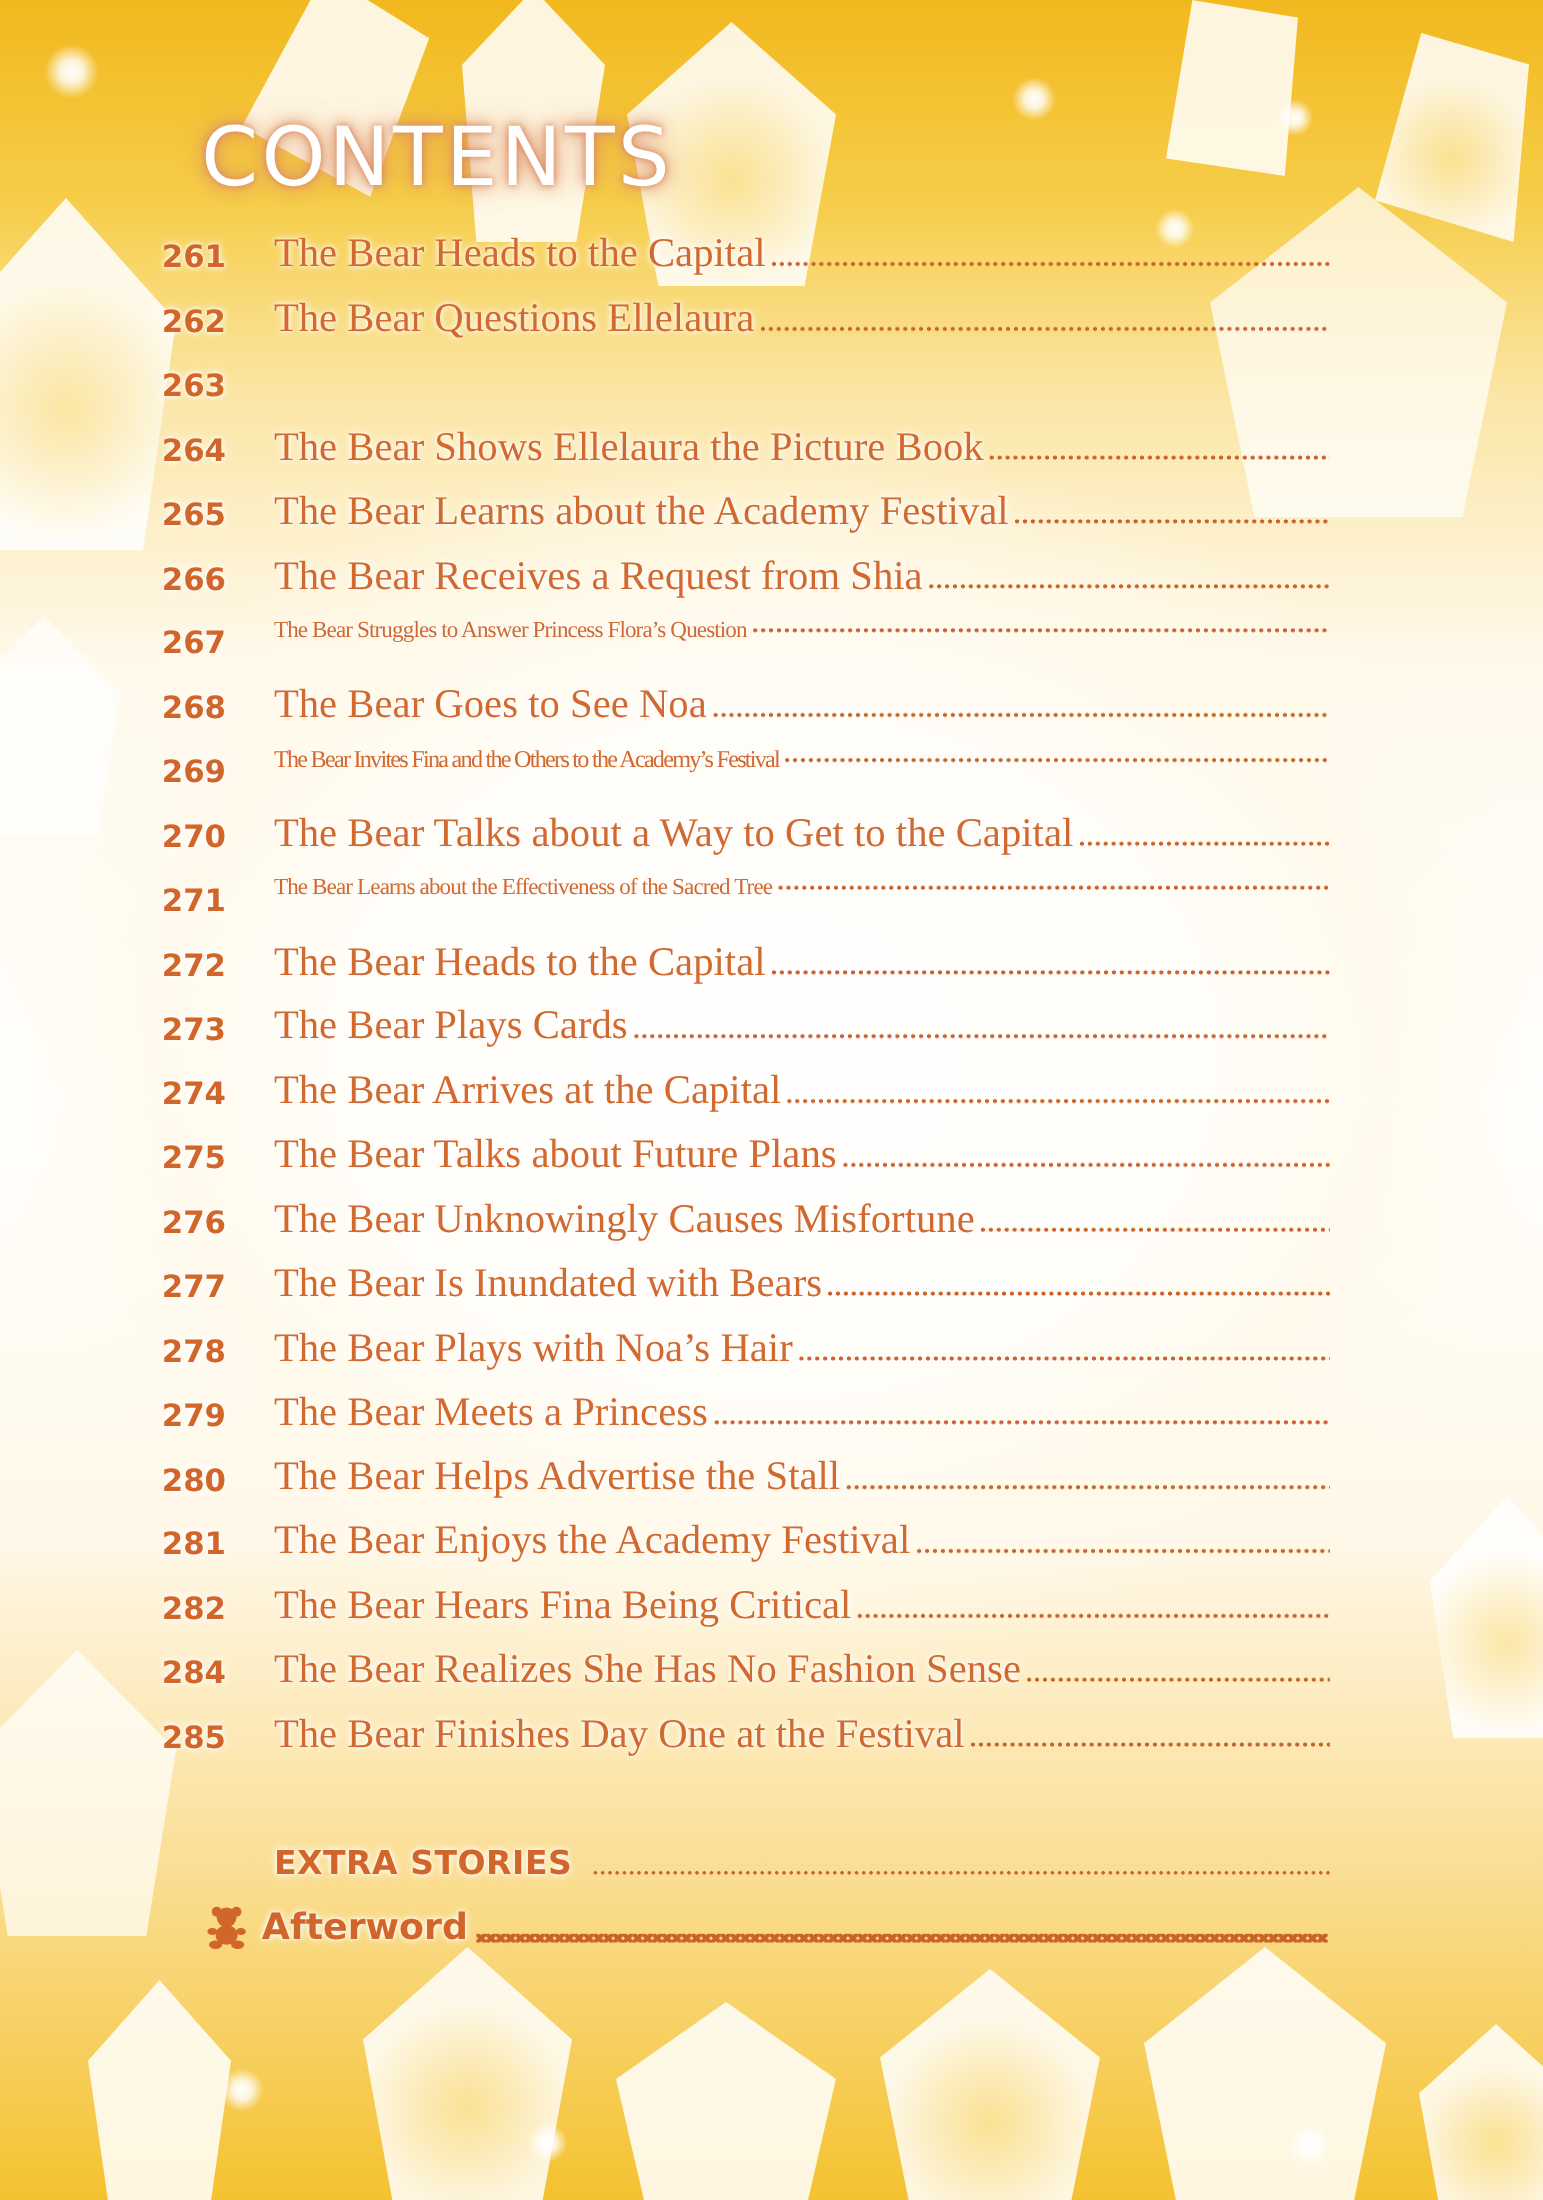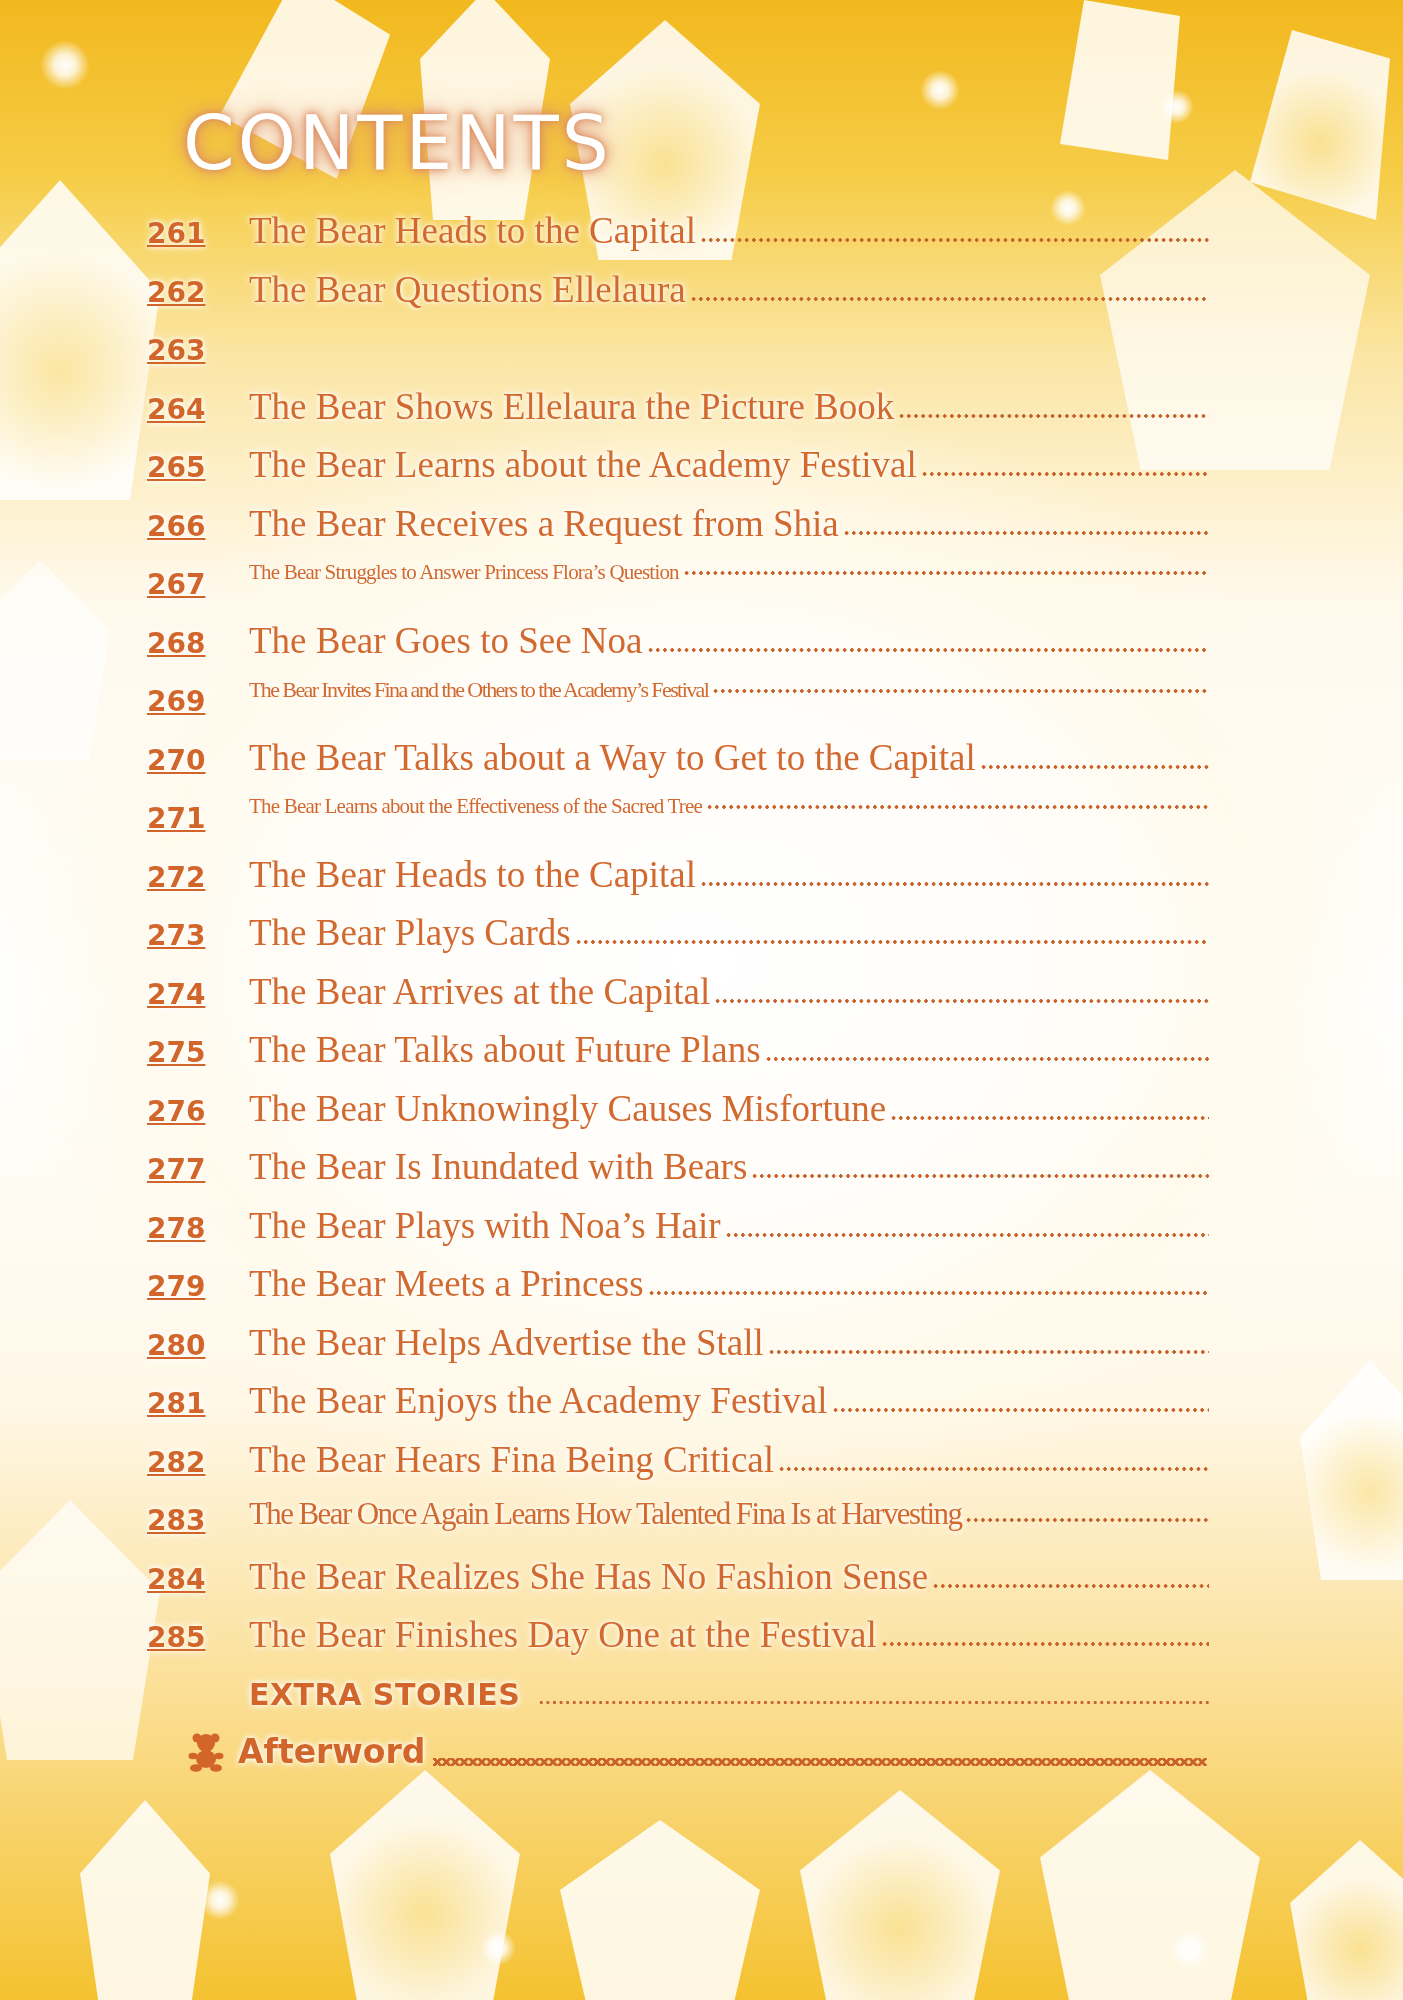--- a/index.html
+++ b/index.html
@@ -15,21 +15,21 @@
 
   .title { position:absolute; left:183px; top:100px; margin:0;
            font-family:"DejaVu Sans", sans-serif; font-weight:normal;
            font-size:74px; letter-spacing:3px; color:#ffffff;
            text-shadow: 0 0 6px #d9865a, 0 0 14px #e0946a, 0 0 24px rgba(220,140,100,.8); }
 
   .toc { position:absolute; left:0; top:207px; width:1403px; list-style:none; margin:0; padding:0; }
   .row { position:relative; height:58.5px; display:flex; align-items:baseline; }
   .num { position:absolute; left:147px; top:10px; width:64px; text-align:left;
          font-family:"DejaVu Sans", sans-serif; font-weight:bold; font-size:28px; color:#d2662a;
-         text-shadow:0 0 4px #fff, 0 0 8px #fff;text-decoration:underline; }
+         text-shadow:0 0 4px #fff, 0 0 8px #fff; }
   .entry { position:absolute; left:249px; right:194px; top:2px; display:flex; align-items:baseline; }
   .label { font-family:"Liberation Serif", serif; font-size:37px; color:#d2692e; white-space:nowrap;
            text-shadow:0 0 4px #fff, 0 0 8px #fff; }
   .label.condensed { font-size:21px; letter-spacing:-0.8px; }
   .leader { flex:1; margin-left:4px; height:6px; align-self:flex-end; margin-bottom:9px;
             background-image:radial-gradient(circle, #c9622a 1.6px, transparent 2px);
             background-size:7.2px 6px; background-repeat:repeat-x; background-position:left center; }
 
   .extra { position:absolute; left:249px; right:194px; top:1677px; display:flex; align-items:flex-end; }
   .extra .label2 { font-family:"DejaVu Sans", sans-serif; font-weight:bold; font-size:30px; color:#d2662a;
@@ -221,27 +221,20 @@
       </span>
     </li>
   <li class="row">
       <span class="num">282</span>
       <span class="entry">
         <span class="label">The Bear Hears Fina Being Critical</span>
         <span class="leader"></span>
       </span>
     </li>
   <li class="row">
-      <span class="num">283</span>
-      <span class="entry">
-        <span class="label condensed" style="font-size:31px;letter-spacing:-1.6px">The Bear Once Again Learns How Talented Fina Is at Harvesting</span>
-        <span class="leader"></span>
-      </span>
-    </li>
-  <li class="row">
       <span class="num">284</span>
       <span class="entry">
         <span class="label">The Bear Realizes She Has No Fashion Sense</span>
         <span class="leader"></span>
       </span>
     </li>
   <li class="row">
       <span class="num">285</span>
       <span class="entry">
         <span class="label">The Bear Finishes Day One at the Festival</span>

